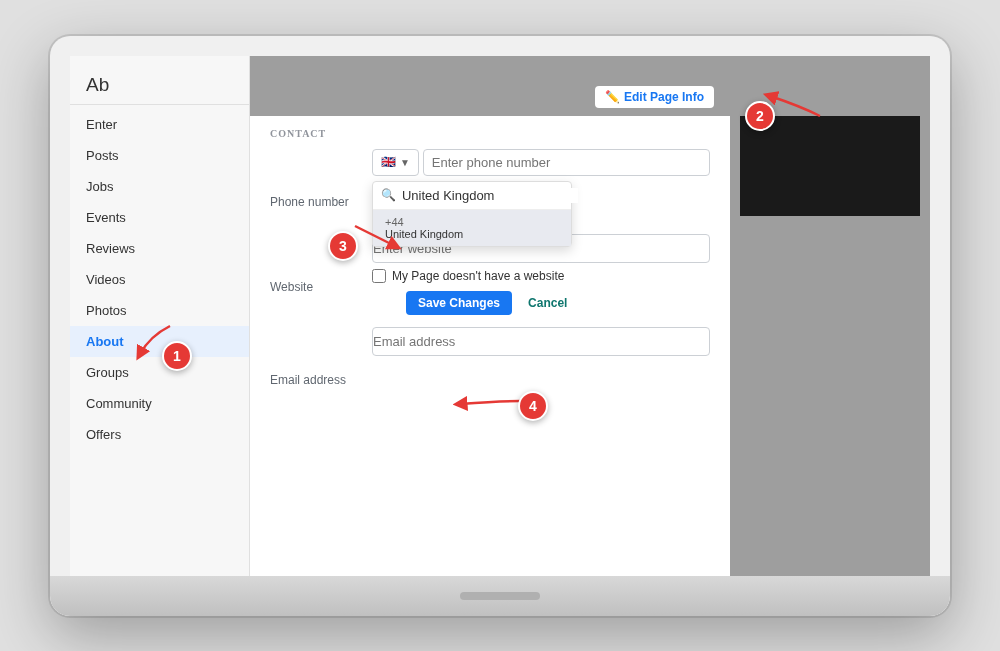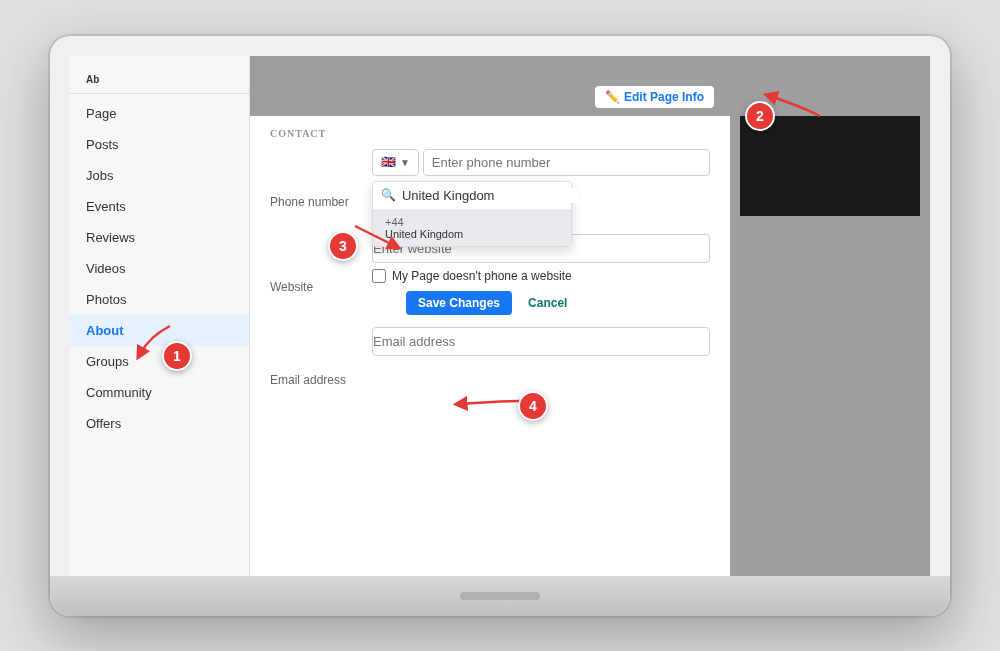--- a/index.html
+++ b/index.html
@@ -321,42 +321,42 @@
     }
 
     
     .arrow-svg {
       position: absolute;
       pointer-events: none;
       z-index: 199;
     }
 
     .ab-text {
-      font-size: 10px;
-      font-weight: bold;
+      font-size: 19px;
+      font-weight: normal;
       color: #333;
       padding: 8px 16px 4px;
     }
 
     .divider-row {
       height: 1px;
       background: #e0e0e0;
       margin: 4px 0;
     }
   </style>
 </head>
 <body>
 
 <div class="laptop-wrapper">
   <div class="laptop-screen">
 
     <div class="sidebar">
       <div class="ab-text">Ab</div>
       <div class="divider-row"></div>
-      <div class="sidebar-item">Page</div>
+      <div class="sidebar-item">Enter</div>
       <div class="sidebar-item">Posts</div>
       <div class="sidebar-item">Jobs</div>
       <div class="sidebar-item">Events</div>
       <div class="sidebar-item">Reviews</div>
       <div class="sidebar-item">Videos</div>
       <div class="sidebar-item">Photos</div>
       <div class="sidebar-item active">About</div>
       <div class="sidebar-item">Groups</div>
       <div class="sidebar-item">Community</div>
       <div class="sidebar-item">Offers</div>
@@ -402,21 +402,21 @@
             </div>
           </div>
         </div>
 
         <div class="field-row">
           <div class="field-label">Website</div>
           <div class="field-content">
             <input class="text-field" type="text" placeholder="Enter website" style="">
             <div class="checkbox-row">
               <input type="checkbox" style="">
-              <label class="checkbox-label">My Page doesn't phone a website</label>
+              <label class="checkbox-label">My Page doesn't have a website</label>
             </div>
             <div class="btn-row">
               <button class="btn-primary">Save Changes</button>
               <button class="btn-secondary">Cancel</button>
             </div>
           </div>
         </div>
 
         <div class="field-row">
           <div class="field-label">Email address</div>

